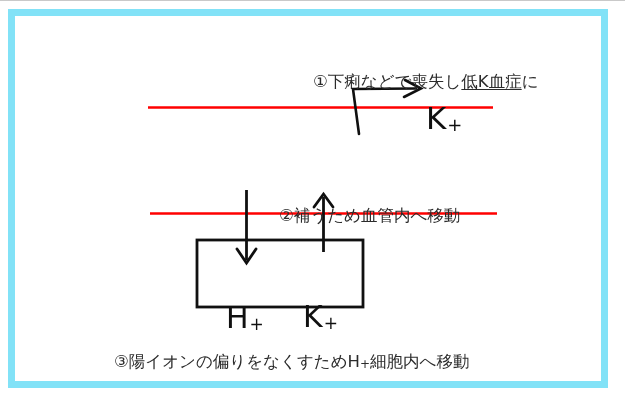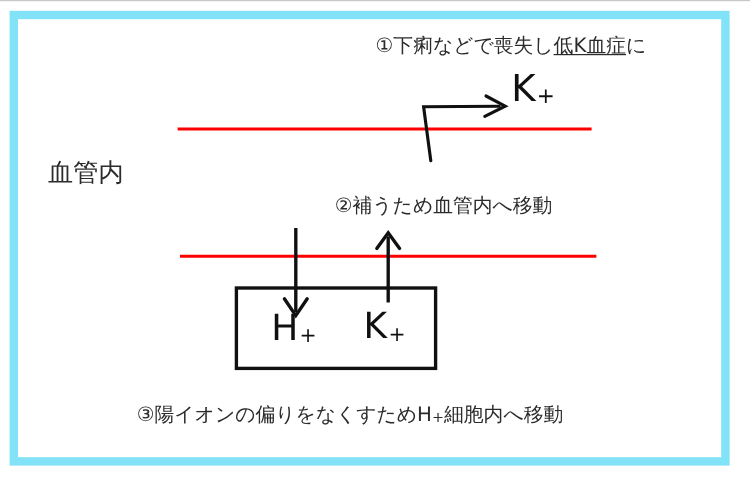--- a/index.html
+++ b/index.html
@@ -39,20 +39,21 @@
     position: absolute;
     left: 0; top: 0;
     width: 625px;
     height: 403px;
   }
   .txt {
     position: absolute;
     color: #2b2b2b;
     white-space: nowrap;
     letter-spacing: 0px;
+    margin-top: 44px;
   }
   .anno {
     font-size: 16.5px;
     line-height: 20px;
   }
   .region-label {
     font-size: 21px;
     color: #2b2b2b;
   }
   .ion {
@@ -109,31 +110,30 @@
   </svg>
 
   <div class="txt anno" style="left:313px; top:28px;">
     <span>①下痢などで喪失し</span><span class="ul">低K血症</span><span>に</span>
   </div>
 
   <div class="txt ion ion-big" style="left:426px; top:56px;">
     <span class="base">K</span><span class="chg">+</span>
   </div>
 
-  <div class="txt region-label" style="left:40px; top:130px;">血管内</div>
 
   <div class="txt anno" style="left:279px; top:162px;text-align:center;">②補うため血管内へ移動</div>
 
 
   <div class="txt ion" style="left:226px; top:256px;">
     <span class="base">H</span><span class="chg">+</span>
   </div>
 
   <div class="txt ion" style="left:303px; top:255px;">
     <span class="base">K</span><span class="chg">+</span>
   </div>
 
-  <div class="txt anno" style="left:114px; top:336px;">
+  <div class="txt anno" style="left:114px; top:308px;">
     <span>③陽イオンの偏りをなくすためH</span><span class="inline-ion-sub">+</span><span>細胞内へ移動</span>
   </div>
 
 
 </div>
 
 </body></html>

